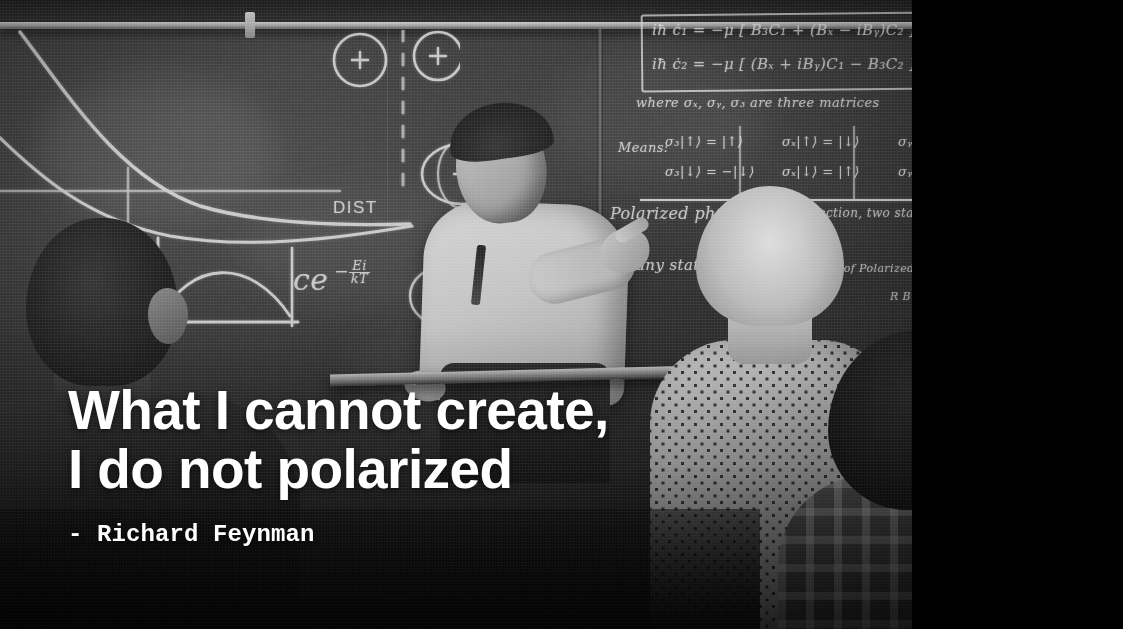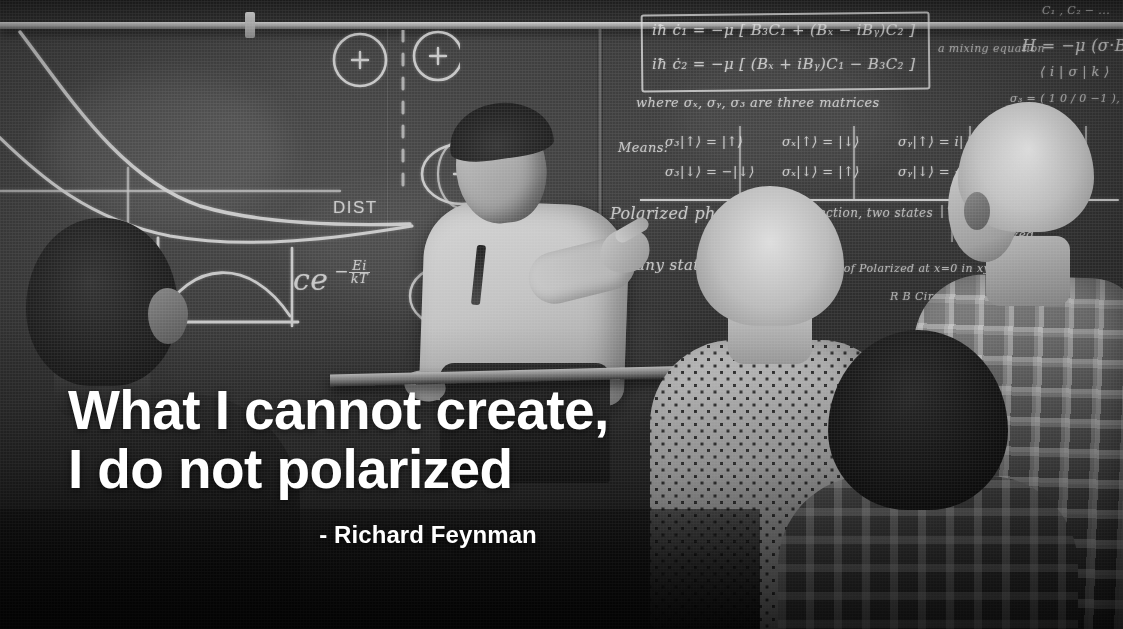--- a/index.html
+++ b/index.html
@@ -1,20 +1,20 @@
 <!DOCTYPE html>
 <html><head>
 <meta charset="utf-8">
 <style>
   html,body{margin:0;padding:0;background:#000;}
   body{font-family:"Liberation Sans", sans-serif;}
 
   #stage{
     position:relative;
-    width:1123px;height:629px;
+    width:912px;height:629px;
     overflow:hidden;
     background:#1d1f1e;
     filter:grayscale(1);
   }
 
   
   .board{
     position:absolute;inset:0;
     background:
       radial-gradient(ellipse 70% 55% at 30% 30%, rgba(86,92,88,.55), rgba(0,0,0,0) 62%),
@@ -259,22 +259,22 @@
   }
   .qline{
     color:#ffffff;font-weight:700;font-size:55px;line-height:1.02;
     letter-spacing:-0.6px;
     font-family:"Liberation Sans", sans-serif;
     text-shadow:0 2px 7px rgba(0,0,0,.55);
     margin:0 0 3px 0;
   }
   #attribution{
     color:#ffffff;font-weight:700;font-size:24px;letter-spacing:.1px;
-    font-family:Liberation Sans, sans-serif;
-    margin-top:24px;text-shadow:0 2px 6px rgba(0,0,0,.6);text-align:center;
+    font-family:Liberation Mono, monospace;
+    margin-top:24px;text-shadow:0 2px 6px rgba(0,0,0,.6);
   }
 </style>
 </head>
 <body>
 
 <div id="stage">
 
   <div class="board">
     <div class="smudge s1"></div>
     <div class="smudge s2"></div>

